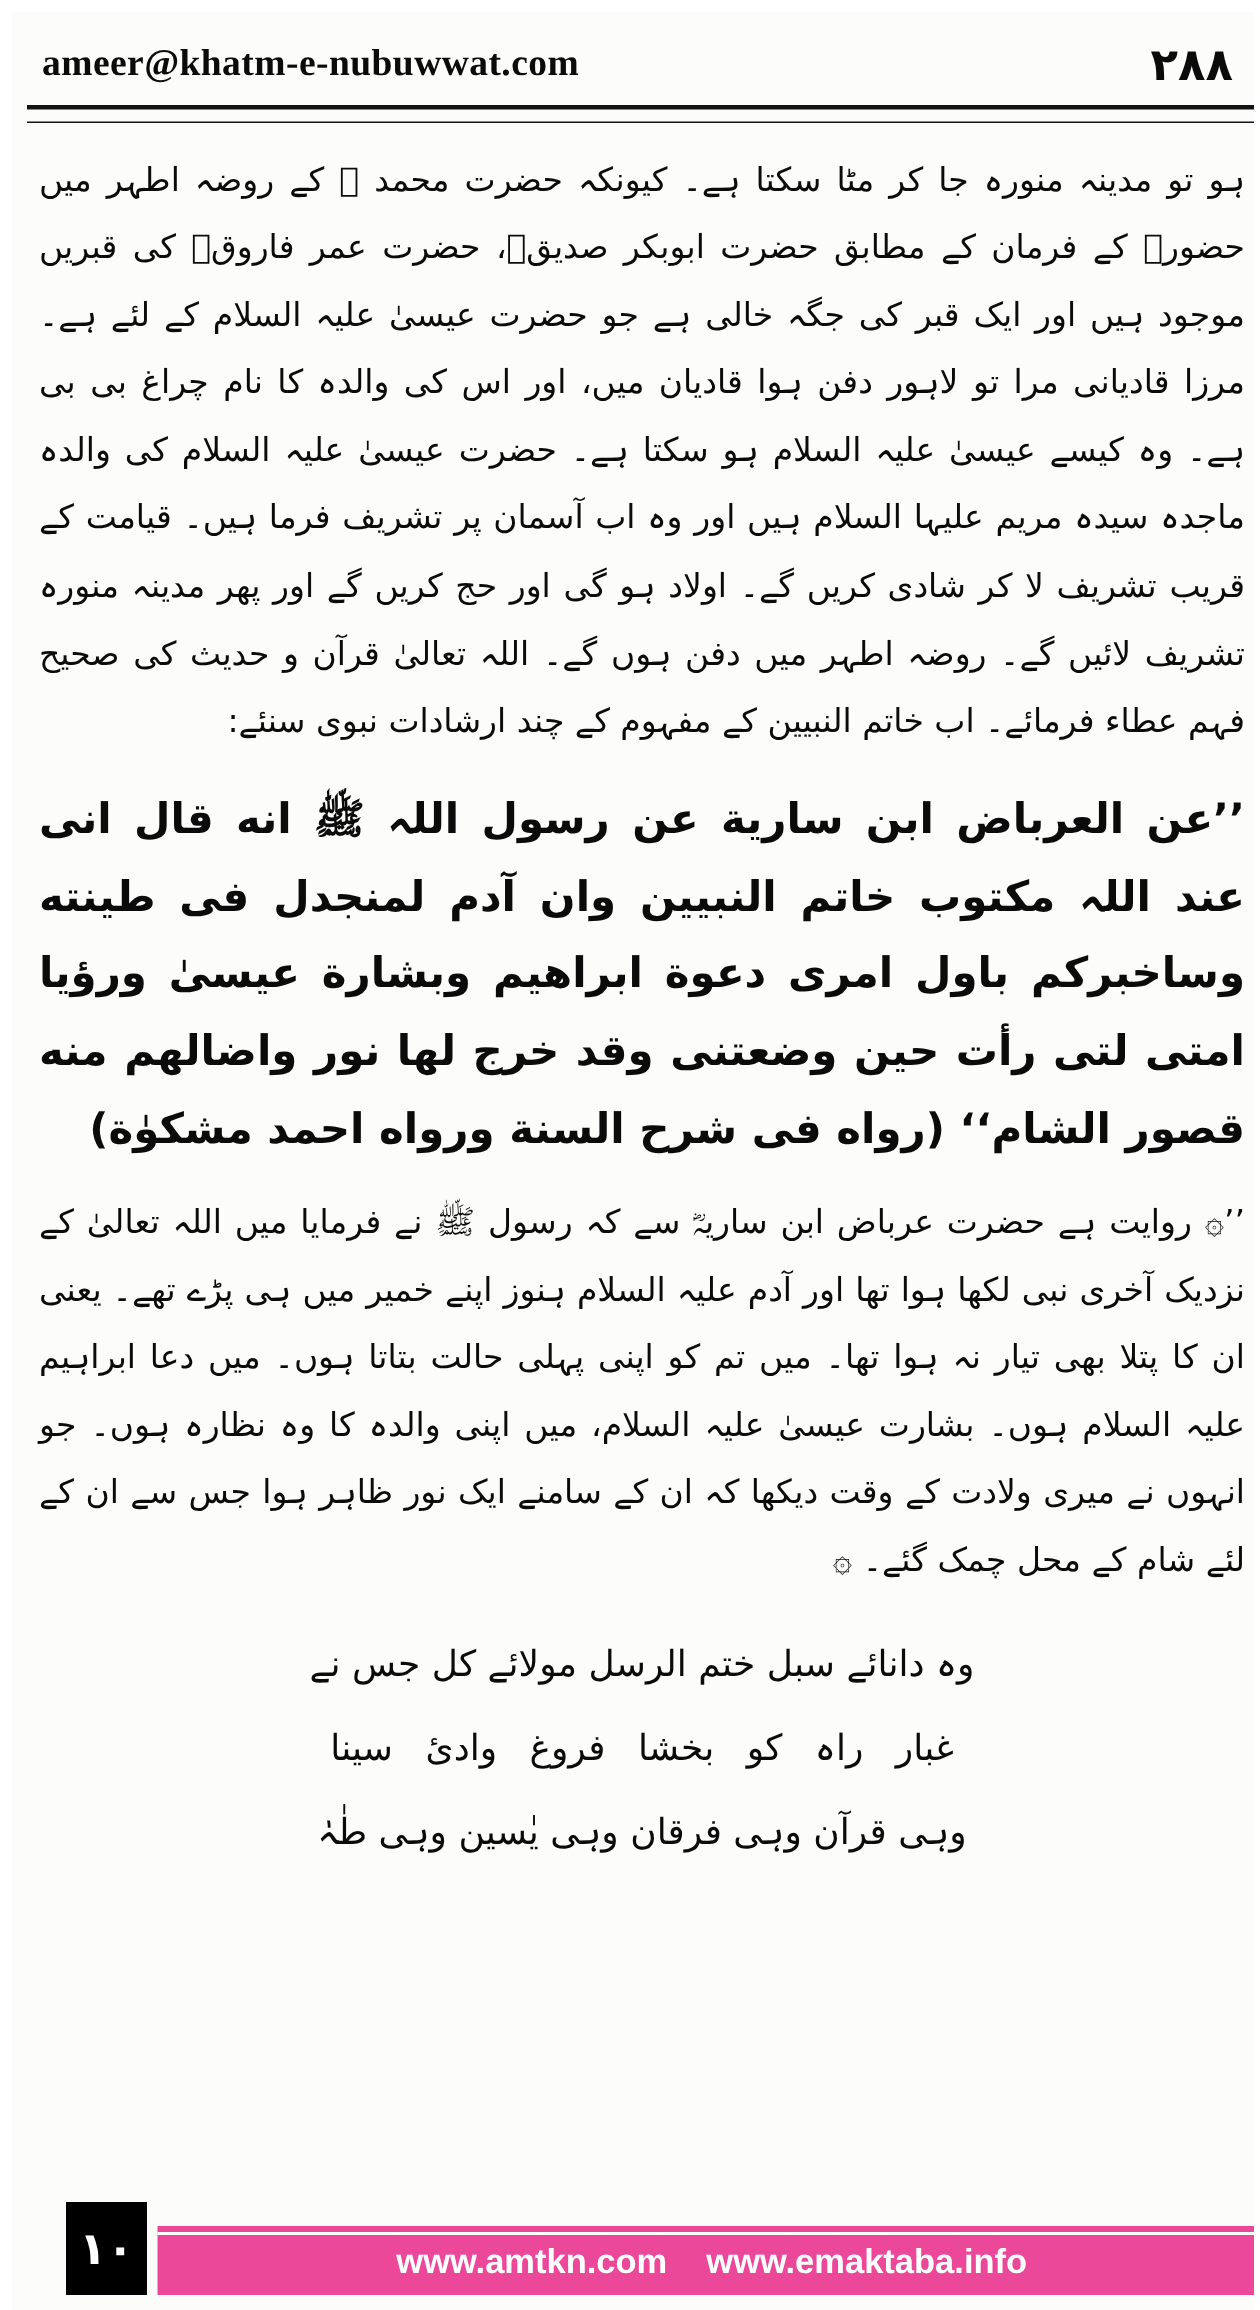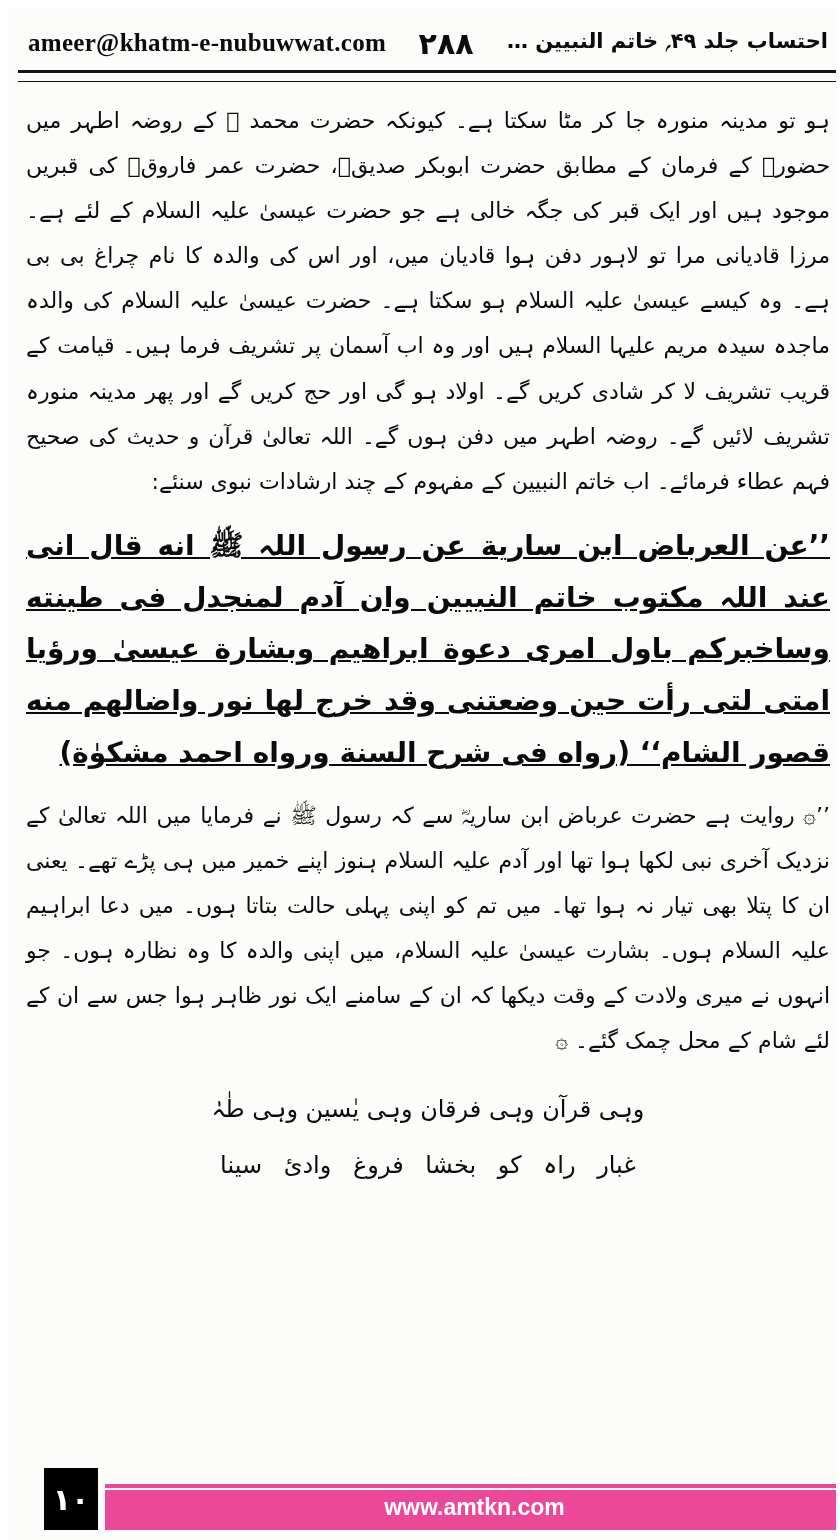--- a/index.html
+++ b/index.html
@@ -59,21 +59,20 @@
     font-size: 22px;
     line-height: 2.05;
     text-align: justify;
   }
   .arabic {
     font-size: 28px;
     font-weight: bold;
     line-height: 1.85;
     text-align: justify;
     margin: 8px 0 6px 0;
-    text-decoration: underline;
   }
   .para.indent { text-indent: 42px; }
   .poem { margin-top: 10px; text-align: center; }
   .poem-line {
     font-size: 24px;
     line-height: 2.0;
     white-space: nowrap;
   }
   .poem-line.spread { letter-spacing: 1px; word-spacing: 14px; }
   .attribution {
@@ -129,40 +128,41 @@
   }
 </style>
 </head>
 <body>
 
 <div class="page">
 
   <div class="header">
     <div class="header-email">ameer@khatm-e-nubuwwat.com</div>
     <div class="header-page">۲۸۸</div>
-    <div class="header-title">احتساب جلد ۴۹؍ خاتم النبیین ﷺ</div>
   </div>
 
   <div class="double-rule"></div>
 
   <div class="content">
     <p class="para">ہو تو مدینہ منورہ جا کر مٹا سکتا ہے۔ کیونکہ حضرت محمد ﷺ کے روضہ اطہر میں حضورؐ کے فرمان کے مطابق حضرت ابوبکر صدیقؓ، حضرت عمر فاروقؓ کی قبریں موجود ہیں اور ایک قبر کی جگہ خالی ہے جو حضرت عیسیٰ علیہ السلام کے لئے ہے۔ مرزا قادیانی مرا تو لاہور دفن ہوا قادیان میں، اور اس کی والدہ کا نام چراغ بی بی ہے۔ وہ کیسے عیسیٰ علیہ السلام ہو سکتا ہے۔ حضرت عیسیٰ علیہ السلام کی والدہ ماجدہ سیدہ مریم علیہا السلام ہیں اور وہ اب آسمان پر تشریف فرما ہیں۔ قیامت کے قریب تشریف لا کر شادی کریں گے۔ اولاد ہو گی اور حج کریں گے اور پھر مدینہ منورہ تشریف لائیں گے۔ روضہ اطہر میں دفن ہوں گے۔ اللہ تعالیٰ قرآن و حدیث کی صحیح فہم عطاء فرمائے۔ اب خاتم النبیین کے مفہوم کے چند ارشادات نبوی سنئے:</p>
 
     <p class="arabic">’’عن العرباض ابن ساریة عن رسول اللہ ﷺ انه قال انی عند اللہ مکتوب خاتم النبیین وان آدم لمنجدل فی طینته وساخبرکم باول امری دعوة ابراهیم وبشارة عیسیٰ ورؤیا امتی لتی رأت حین وضعتنی وقد خرج لها نور واضالهم منه قصور الشام‘‘ (رواه فی شرح السنة ورواه احمد مشکوٰة)</p>
 
     <p class="para">’’۞ روایت ہے حضرت عرباض ابن ساریہؓ سے کہ رسول ﷺ نے فرمایا میں اللہ تعالیٰ کے نزدیک آخری نبی لکھا ہوا تھا اور آدم علیہ السلام ہنوز اپنے خمیر میں ہی پڑے تھے۔ یعنی ان کا پتلا بھی تیار نہ ہوا تھا۔ میں تم کو اپنی پہلی حالت بتاتا ہوں۔ میں دعا ابراہیم علیہ السلام ہوں۔ بشارت عیسیٰ علیہ السلام، میں اپنی والدہ کا وہ نظارہ ہوں۔ جو انہوں نے میری ولادت کے وقت دیکھا کہ ان کے سامنے ایک نور ظاہر ہوا جس سے ان کے لئے شام کے محل چمک گئے۔ ۞</p>
 
 
     <div class="poem">
+      <div class="poem-line">وہ دانائے سبل ختم الرسل مولائے کل جس نے</div>
+      <div class="poem-line spread">غبار راہ کو بخشا فروغ وادیٔ سینا</div>
       <div class="poem-line">وہی قرآن وہی فرقان وہی یٰسین وہی طٰہٰ</div>
-      <div class="poem-line spread">غبار راہ کو بخشا فروغ وادیٔ سینا</div>
     </div>
 
   </div>
 
   <div class="footer">
     <div class="footer-pagebox">۱۰</div>
     <div class="footer-bar">
       <span class="footer-url">www.amtkn.com</span>
+      <span class="footer-url">www.emaktaba.info</span>
     </div>
   </div>
 
 </div>
 
 </body></html>

